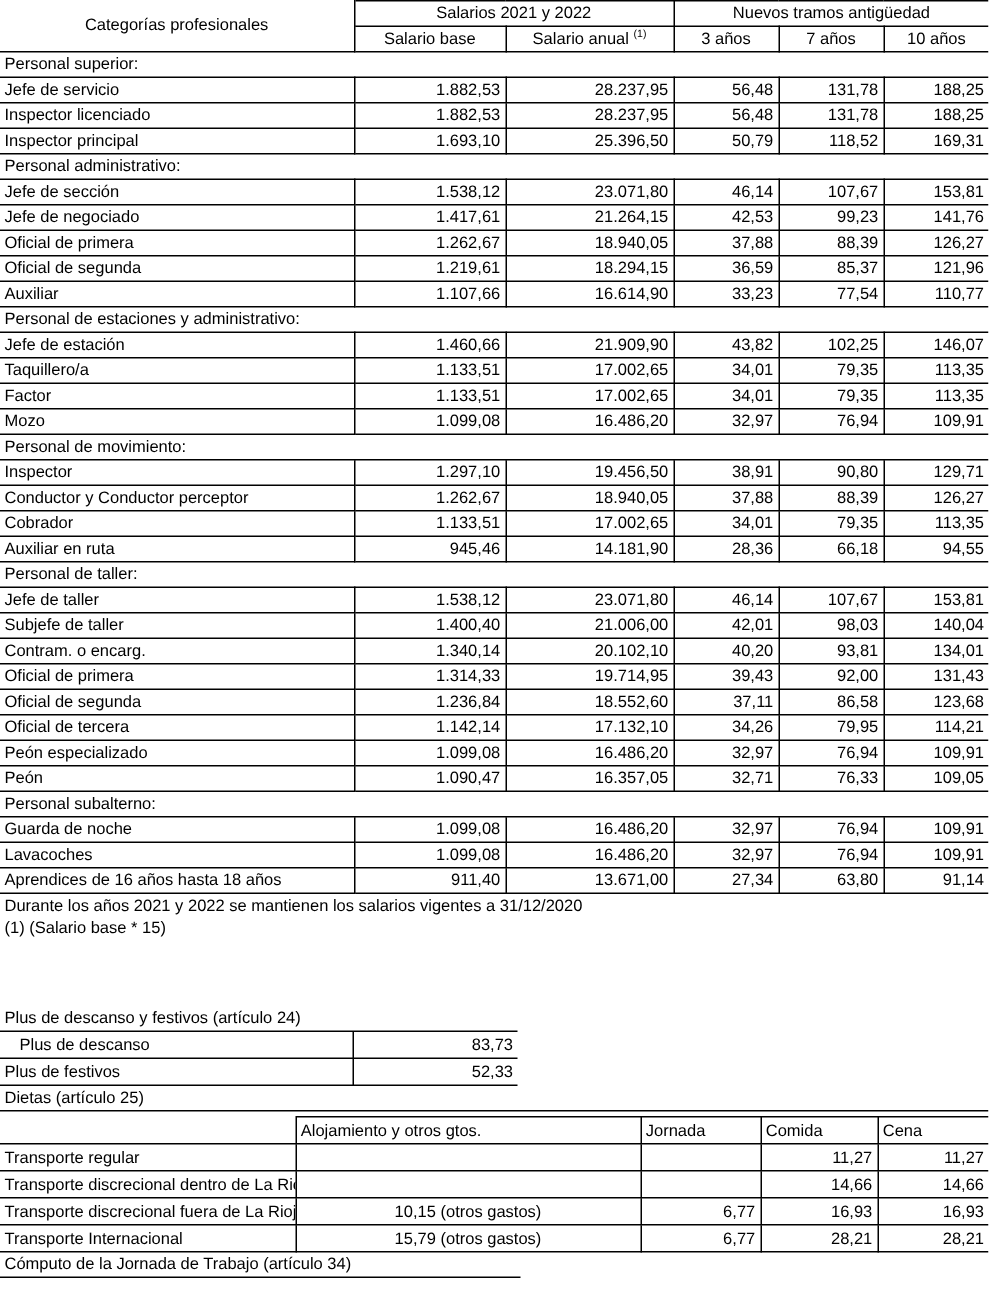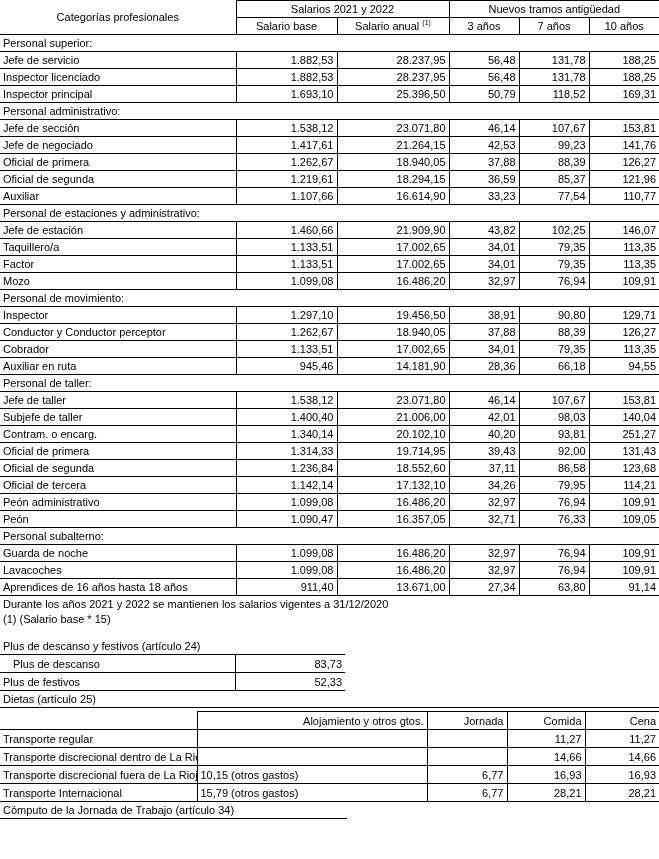--- a/index.html
+++ b/index.html
@@ -22,31 +22,31 @@
   .main .section-cell { border-left: 0; border-right: 0; margin-left: 27px; }
   .main .num, .num { text-align: right; }
   sup { font-size: 7px; line-height: 0; }
 
   
   .note { padding: 1px 3px 0 3px; line-height: 14px; }
   .gap-sm { height: 12px; }
 
   
   .sub-title { padding: 2px 3px 1px 3px; line-height: 13px; border-bottom: 1px solid #000; }
-  .w-plus    { width: 345px; }
+  .w-plus    { width: 345px; margin-top: 33px; }
   .w-full    { width: 659px; }
   .w-jorn    { width: 347px; }
   .plus-table { width: 345px; }
   .plus-table td, .jorn-table td, .dietas-table td { padding: 3px 3px 1px 3px; line-height: 13px; }
   .plus-table tr:first-child td, .jorn-table tr:first-child td { border-top: 0; padding-left: 13px; }
   .jorn-table { width: 347px; }
-  .dietas-table thead td { text-align: right; }
+  .dietas-table thead td { text-align: left; }
   .dietas-table thead td.blank-head { border-top: 0; }
   .dietas-table { margin-top: 3px; }
-  .ctr { text-align: left; }
+  .ctr { text-align: center; }
 </style>
 </head>
 <body>
 
 <div class="page">
 
   <table class="main">
     <colgroup>
       <col style="width:236px">
         <col style="width:101px">
@@ -228,21 +228,21 @@
           <td class="num">42,01</td>
           <td class="num">98,03</td>
           <td class="num">140,04</td>
         </tr>
         <tr>
           <td>Contram. o encarg.</td>
           <td class="num">1.340,14</td>
           <td class="num">20.102,10</td>
           <td class="num">40,20</td>
           <td class="num">93,81</td>
-          <td class="num">251,27</td>
+          <td class="num">134,01</td>
         </tr>
         <tr>
           <td>Oficial de primera</td>
           <td class="num">1.314,33</td>
           <td class="num">19.714,95</td>
           <td class="num">39,43</td>
           <td class="num">92,00</td>
           <td class="num">131,43</td>
         </tr>
         <tr>
@@ -255,21 +255,21 @@
         </tr>
         <tr>
           <td>Oficial de tercera</td>
           <td class="num">1.142,14</td>
           <td class="num">17.132,10</td>
           <td class="num">34,26</td>
           <td class="num">79,95</td>
           <td class="num">114,21</td>
         </tr>
         <tr>
-          <td>Peón administrativo</td>
+          <td>Peón especializado</td>
           <td class="num">1.099,08</td>
           <td class="num">16.486,20</td>
           <td class="num">32,97</td>
           <td class="num">76,94</td>
           <td class="num">109,91</td>
         </tr>
         <tr>
           <td>Peón</td>
           <td class="num">1.090,47</td>
           <td class="num">16.357,05</td>

